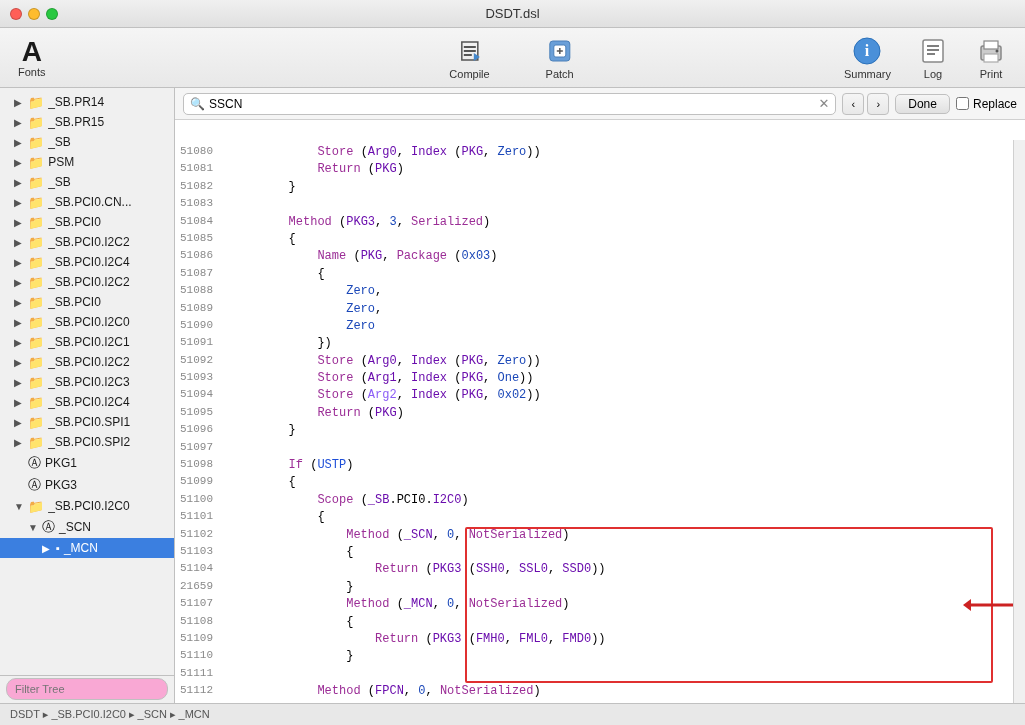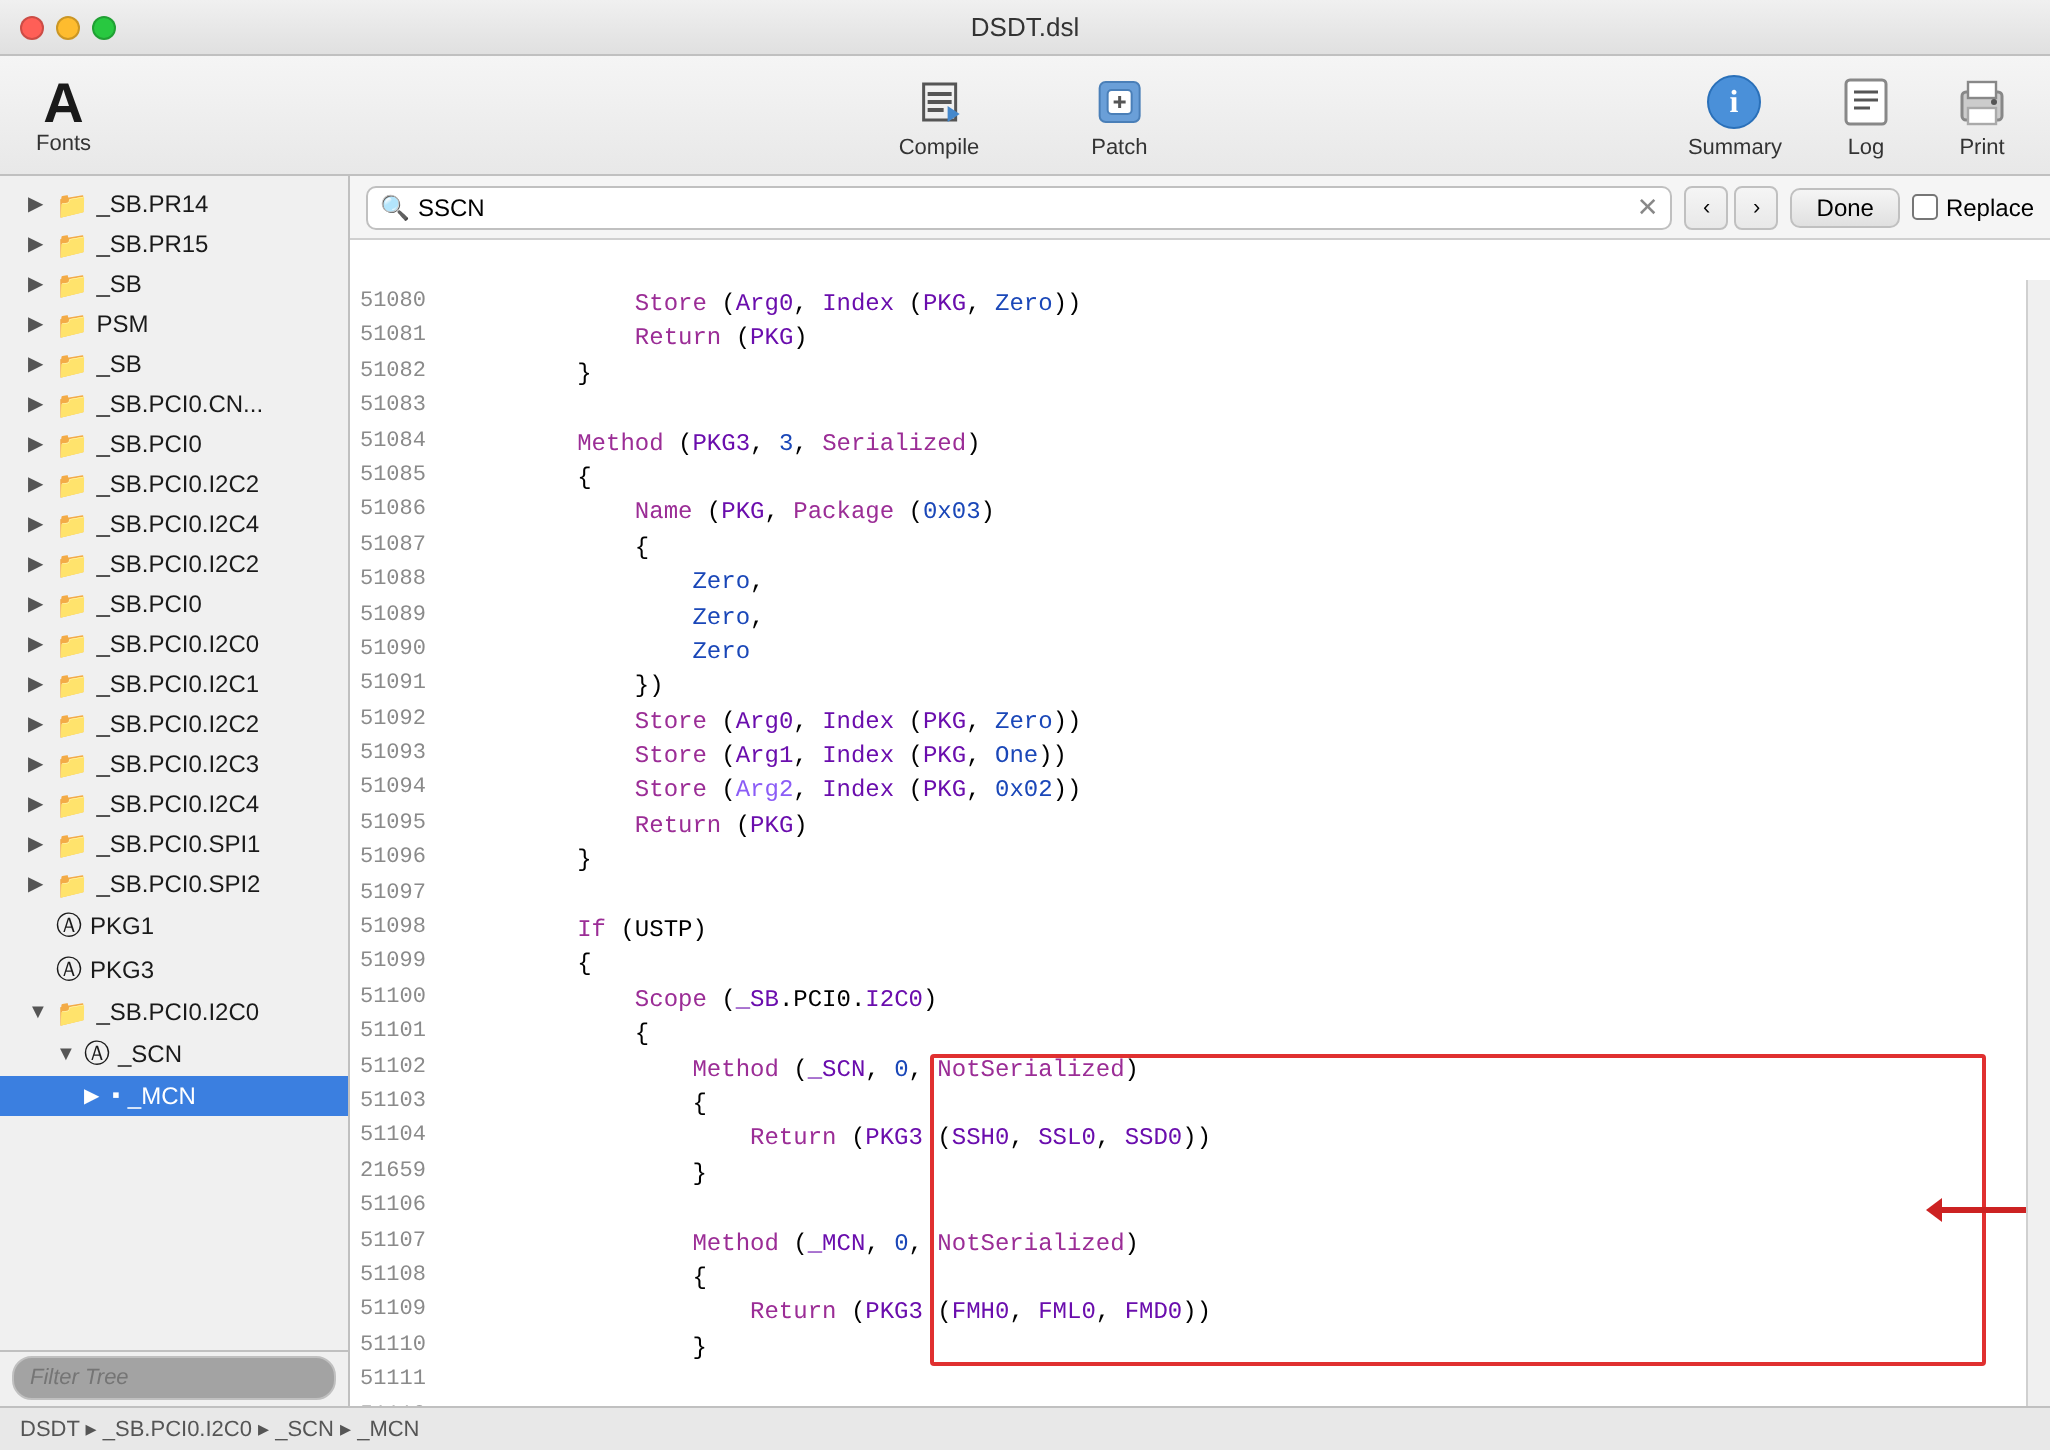--- a/index.html
+++ b/index.html
@@ -145,25 +145,24 @@
       height: 28px;
       border-top: 1px solid #c0c0c0;
       background: #f0f0f0;
       padding: 2px 6px;
     }
     .sidebar-filter input {
       width: 100%;
       height: 22px;
       border-radius: 10px;
       border: 1px solid #c0c0c0;
-      background: #a3a3a3;
+      background: #f9a8d4;
       padding: 10px 8px;
       font-size: 11px;
       outline: none;
-      font-style: italic;
     }
 
     
     .content {
       flex: 1;
       display: flex;
       flex-direction: column;
       overflow: hidden;
       background: white;
     }
@@ -571,21 +570,21 @@
           <div class="code-line">
             <span class="line-num">51096</span>
             <span class="line-content">        }</span>
           </div>
           <div class="code-line">
             <span class="line-num">51097</span>
             <span class="line-content"><span>&nbsp;</span></span>
           </div>
           <div class="code-line">
             <span class="line-num">51098</span>
-            <span class="line-content">        <span style="color:#9b2d96">If</span> (<span style="color:#000000">USTP</span>)</span>
+            <span class="line-content">        <span style="color:#9b2d96">If</span> (<span style="color:#1d4ed8">USTP</span>)</span>
           </div>
           <div class="code-line">
             <span class="line-num">51099</span>
             <span class="line-content">        {</span>
           </div>
           <div class="code-line">
             <span class="line-num">51100</span>
             <span class="line-content">            <span style="color:#9b2d96">Scope</span> (<span style="color:#6a0dad">_SB</span>.PCI0.<span style="color:#6a0dad">I2C0</span>)</span>
           </div>
           <div class="code-line">
@@ -600,24 +599,20 @@
             <span class="line-num">51103</span>
             <span class="line-content">                {</span>
           </div>
           <div class="code-line">
             <span class="line-num">51104</span>
             <span class="line-content">                    <span style="color:#9b2d96">Return</span> (<span style="color:#6a0dad">PKG3</span> (<span style="color:#6a0dad">SSH0</span>, <span style="color:#6a0dad">SSL0</span>, <span style="color:#6a0dad">SSD0</span>))</span>
           </div>
           <div class="code-line">
             <span class="line-num">21659</span>
             <span class="line-content">                }</span>
-          </div>
-          <div class="code-line">
-            <span class="line-num">51106</span>
-            <span class="line-content"><span>&nbsp;</span></span>
           </div>
           <div class="code-line">
             <span class="line-num">51107</span>
             <span class="line-content">                <span style="color:#9b2d96">Method</span> (<span style="color:#6a0dad">_MCN</span>, <span style="color:#1a47b8">0</span>, <span style="color:#9b2d96">NotSerialized</span>)</span>
           </div>
           <div class="code-line">
             <span class="line-num">51108</span>
             <span class="line-content">                {</span>
           </div>
           <div class="code-line">

